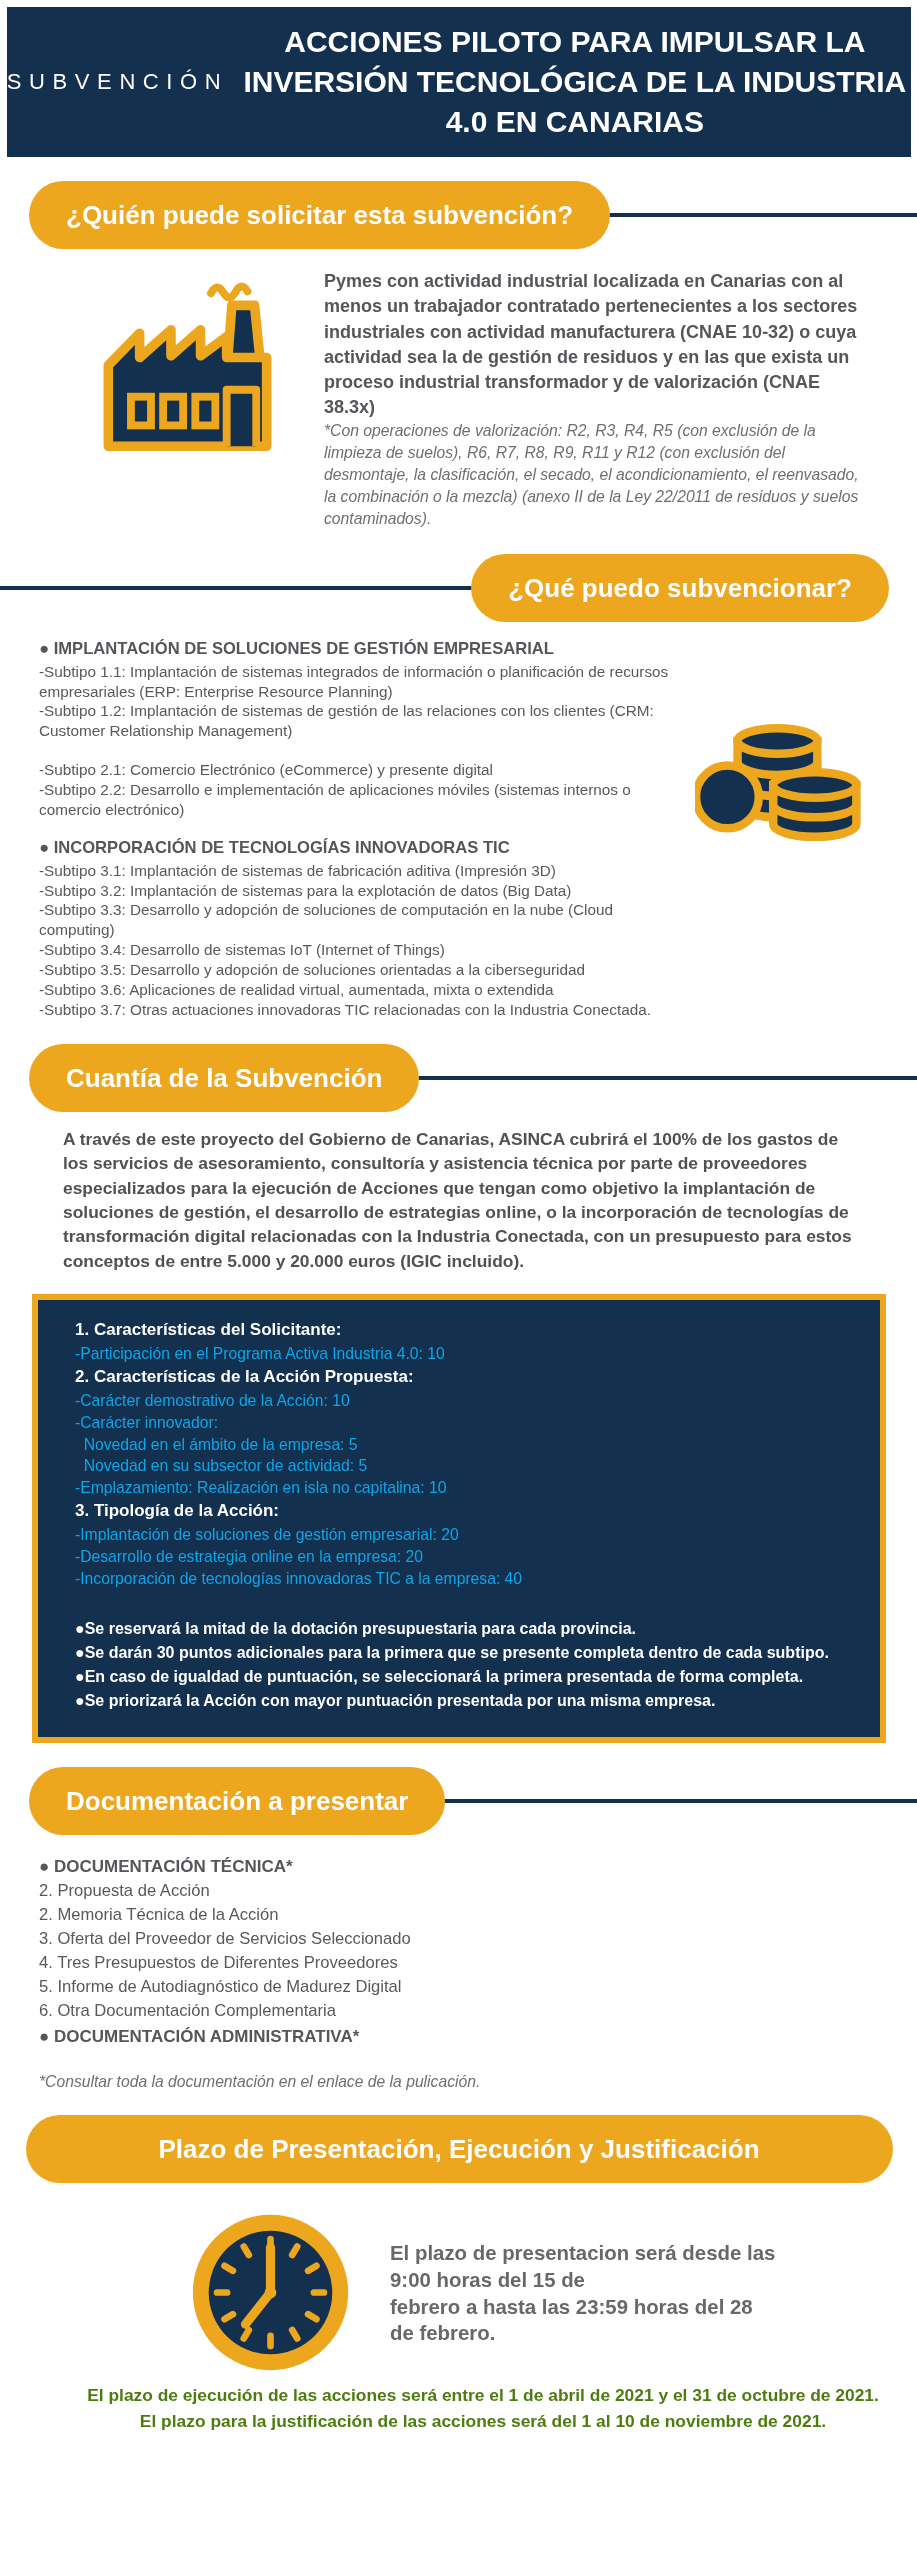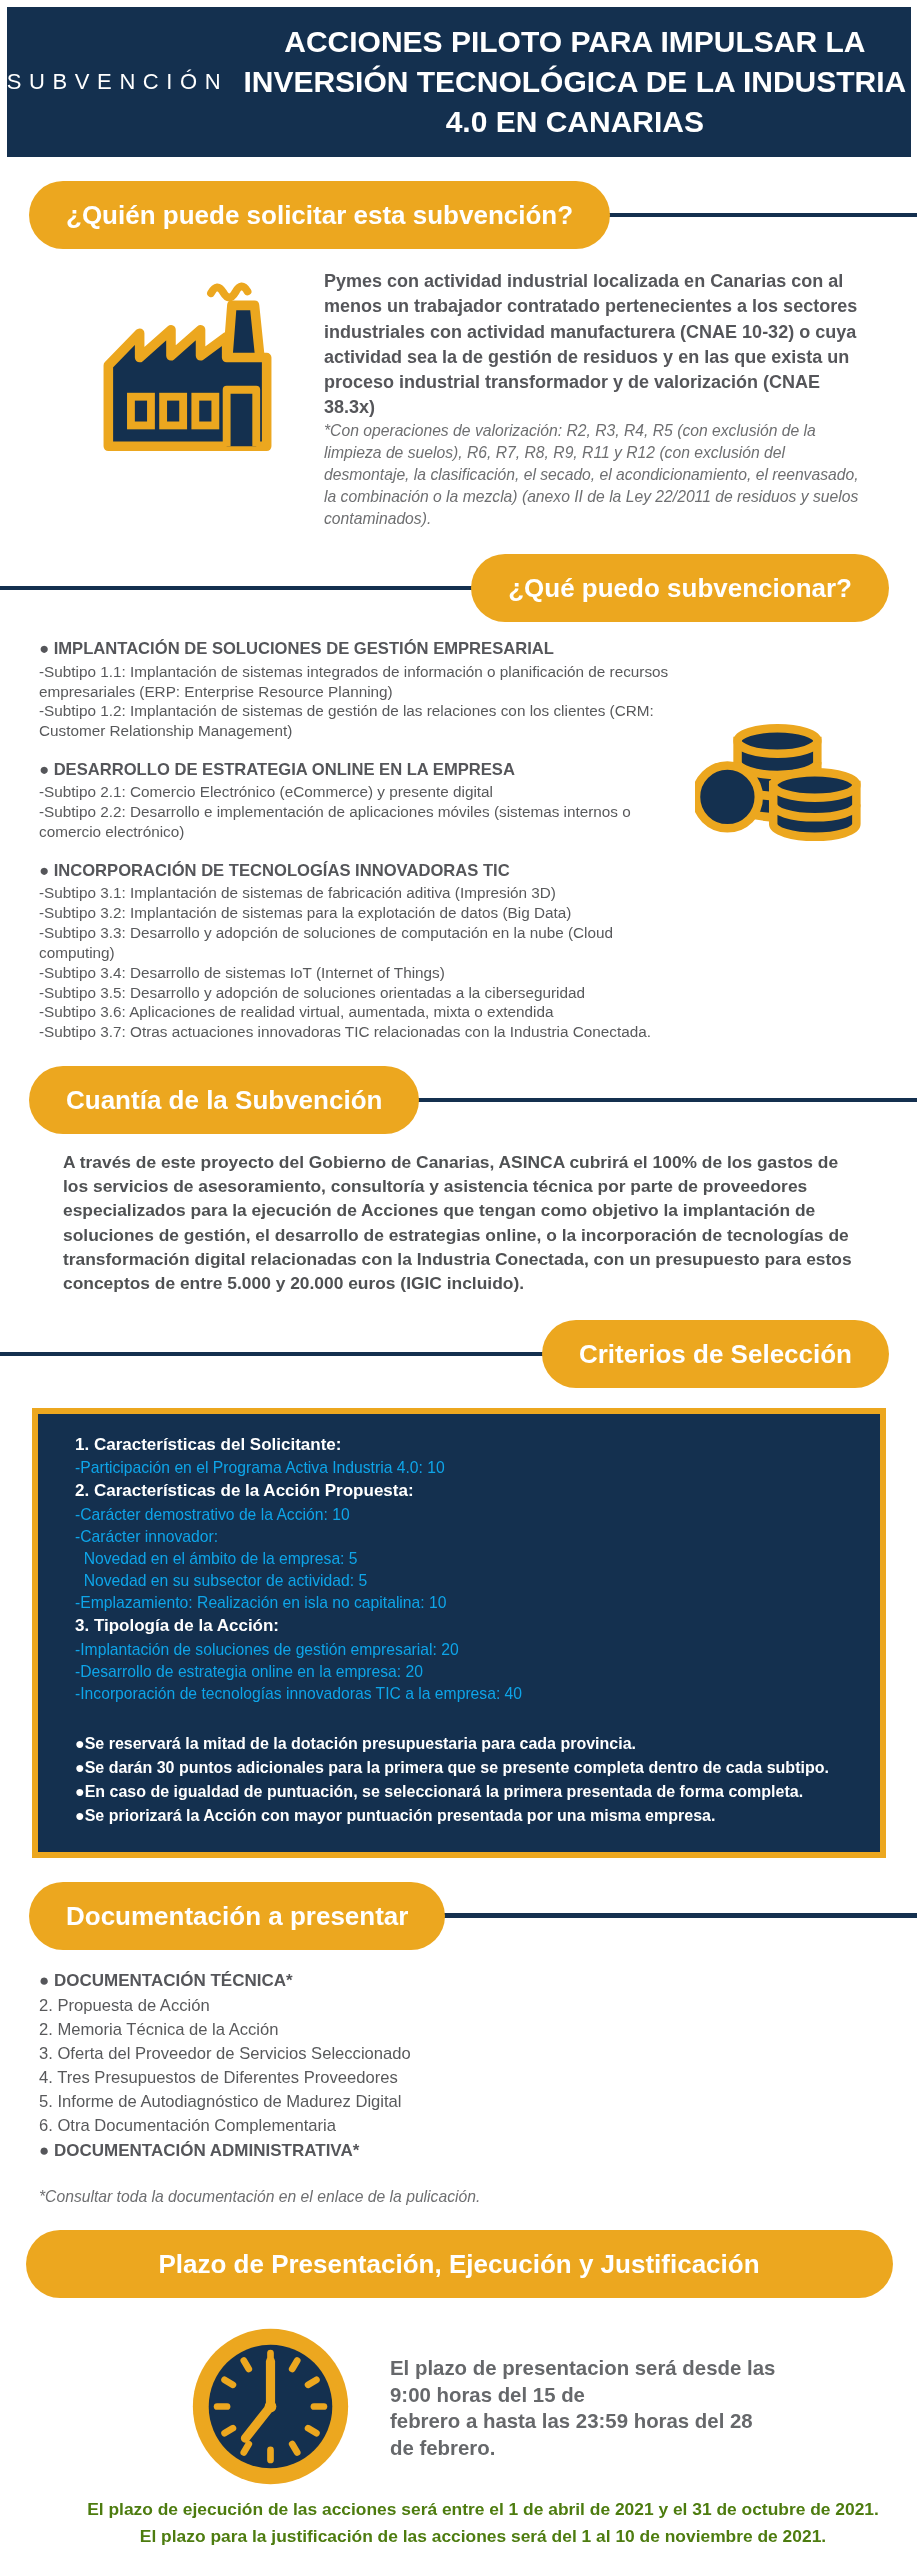--- a/index.html
+++ b/index.html
@@ -110,21 +110,20 @@
     <div class="pill">¿Qué puedo subvencionar?</div>
   </div>
 
   <div class="subsidy-list">
     <div class="group">
       <div class="group-h">● IMPLANTACIÓN DE SOLUCIONES DE GESTIÓN EMPRESARIAL</div>
       <div class="group-item">-Subtipo 1.1: Implantación de sistemas integrados de información o planificación de recursos empresariales (ERP: Enterprise Resource Planning)</div>
       <div class="group-item">-Subtipo 1.2: Implantación de sistemas de gestión de las relaciones con los clientes (CRM: Customer Relationship Management)</div>
     </div>
     <div class="group">
-      <div class="group-h">● DESARROLLO DE ESTRATEGIA ONLINE EN LA EMPRESA</div>
       <div class="group-item">-Subtipo 2.1: Comercio Electrónico (eCommerce) y presente digital</div>
       <div class="group-item">-Subtipo 2.2: Desarrollo e implementación de aplicaciones móviles (sistemas internos o comercio electrónico)</div>
     </div>
     <div class="group">
       <div class="group-h">● INCORPORACIÓN DE TECNOLOGÍAS INNOVADORAS TIC</div>
       <div class="group-item">-Subtipo 3.1: Implantación de sistemas de fabricación aditiva (Impresión 3D)</div>
       <div class="group-item">-Subtipo 3.2: Implantación de sistemas para la explotación de datos (Big Data)</div>
       <div class="group-item">-Subtipo 3.3: Desarrollo y adopción de soluciones de computación en la nube (Cloud computing)</div>
       <div class="group-item">-Subtipo 3.4: Desarrollo de sistemas IoT (Internet of Things)</div>
       <div class="group-item">-Subtipo 3.5: Desarrollo y adopción de soluciones orientadas a la ciberseguridad</div>
@@ -151,24 +150,20 @@
 
 <section>
   <div class="sec-head head-left">
     <div class="pill">Cuantía de la Subvención</div>
     <div class="rule"></div>
   </div>
   <p class="amount-par" style="margin:0">A través de este proyecto del Gobierno de Canarias, ASINCA cubrirá el 100% de los gastos de los servicios de asesoramiento, consultoría y asistencia técnica por parte de proveedores especializados para la ejecución de Acciones que tengan como objetivo la implantación de soluciones de gestión, el desarrollo de estrategias online, o la incorporación de tecnologías de transformación digital relacionadas con la Industria Conectada, con un presupuesto para estos conceptos de entre 5.000 y 20.000 euros (IGIC incluido).</p>
 </section>
 
 <section>
-  <div class="sec-head head-right">
-    <div class="rule"></div>
-    <div class="pill">Criterios de Selección</div>
-  </div>
 
   <div class="crit-box">
     <div class="crit-h">1. Características del Solicitante:</div>
     <div class="crit-item">-Participación en el Programa Activa Industria 4.0: 10</div>
     <div class="crit-h">2. Características de la Acción Propuesta:</div>
     <div class="crit-item">-Carácter demostrativo de la Acción: 10</div>
     <div class="crit-item">-Carácter innovador:</div>
     <div class="crit-item">  Novedad en el ámbito de la empresa: 5</div>
     <div class="crit-item">  Novedad en su subsector de actividad: 5</div>
     <div class="crit-item">-Emplazamiento: Realización en isla no capitalina: 10</div>

